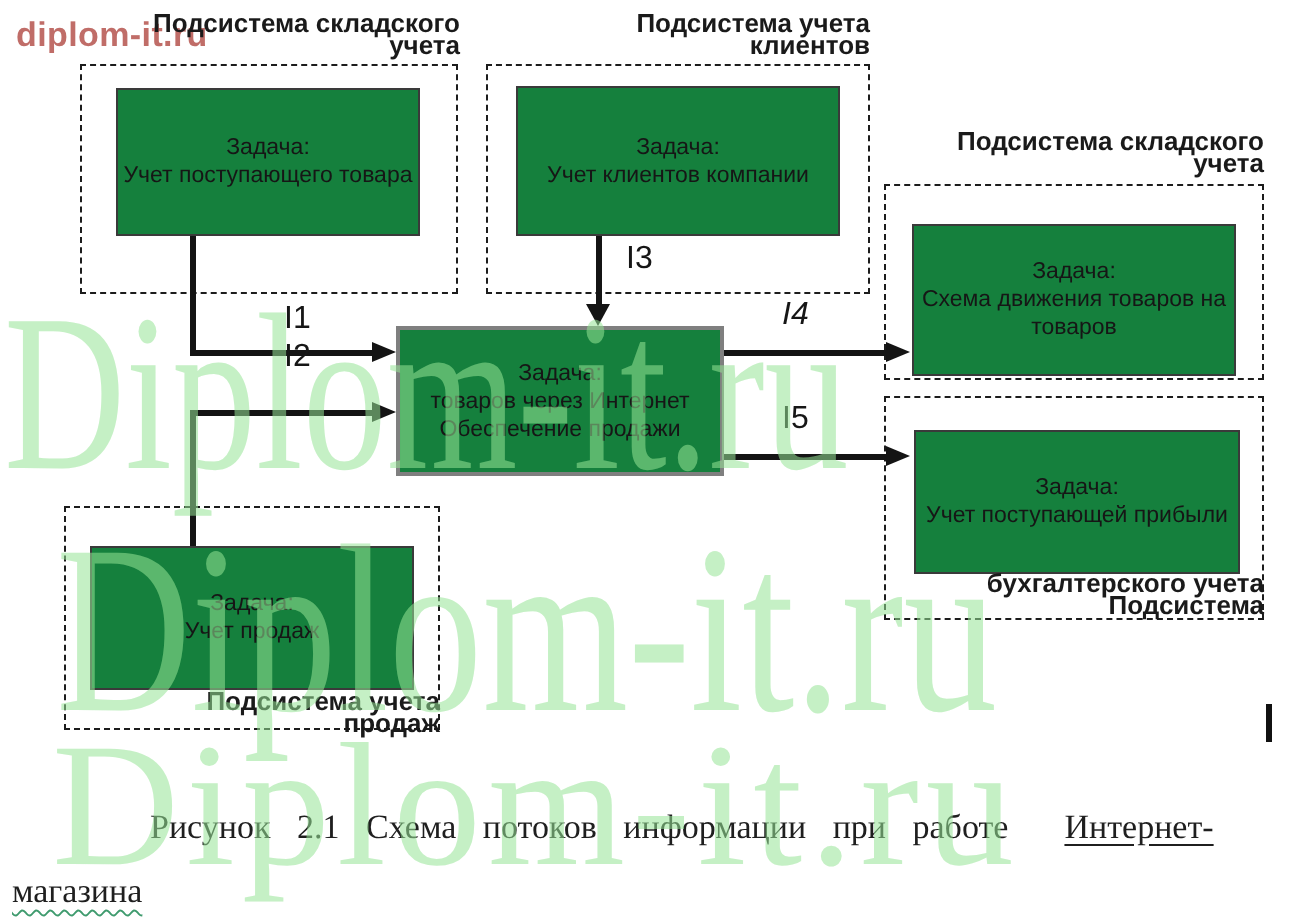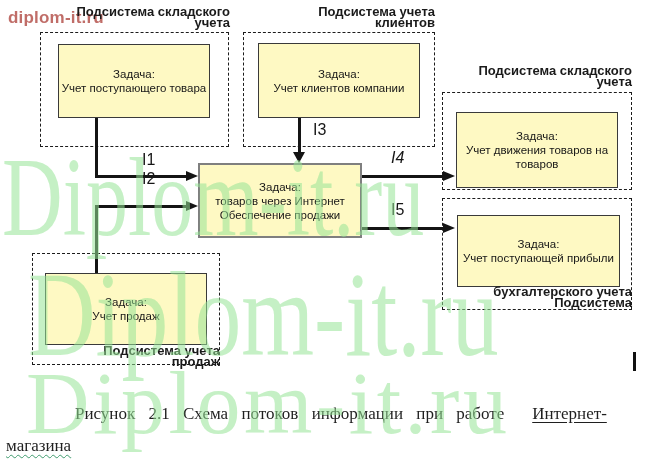--- a/index.html
+++ b/index.html
@@ -34,21 +34,21 @@
     color:#1a1a1a; line-height:11px; z-index:6;
   }
   .l-tl { left:40px;  top:6px;   width:190px; }
   .l-tm { left:243px; top:6px;   width:192px; }
   .l-tr { left:442px; top:65px;  width:190px; }
   .l-br { left:442px; top:286px; width:190px; }
   .l-bl { left:32px;  top:345px; width:188px; }
   .syslabel span { display:block; }
   
   .task {
-    position:absolute; background:#fef9c3; border:1.5px solid #3a3a3a;
+    position:absolute; background:#15803d; border:1.5px solid #3a3a3a;
     box-sizing:border-box; display:flex; flex-direction:column;
     justify-content:center; align-items:center; text-align:center;
     font-size:11.5px; line-height:14px; color:#161616; z-index:4;
   }
   .t-tl { left:58px;  top:44px;  width:152px; height:74px; }
   .t-tm { left:258px; top:43px;  width:162px; height:75px; }
   .t-tr { left:456px; top:112px; width:162px; height:76px; }
   .t-br { left:457px; top:215px; width:163px; height:72px; }
   .t-bl { left:45px;  top:273px; width:162px; height:72px; }
   .t-c  { left:198px; top:163px; width:164px; height:75px; border:2px solid #7f7f7f; }
@@ -127,21 +127,21 @@
   <div class="task t-tl">
     <span>Задача:</span>
     <span>Учет поступающего товара</span>
   </div>
   <div class="task t-tm">
     <span>Задача:</span>
     <span>Учет клиентов компании</span>
   </div>
   <div class="task t-tr">
     <span>Задача:</span>
-    <span>Учет движения товаров на</span>
+    <span>Схема движения товаров на</span>
     <span>товаров</span>
   </div>
   <div class="task t-br">
     <span>Задача:</span>
     <span>Учет поступающей прибыли</span>
   </div>
   <div class="task t-bl">
     <span>Задача:</span>
     <span>Учет продаж</span>
   </div>

